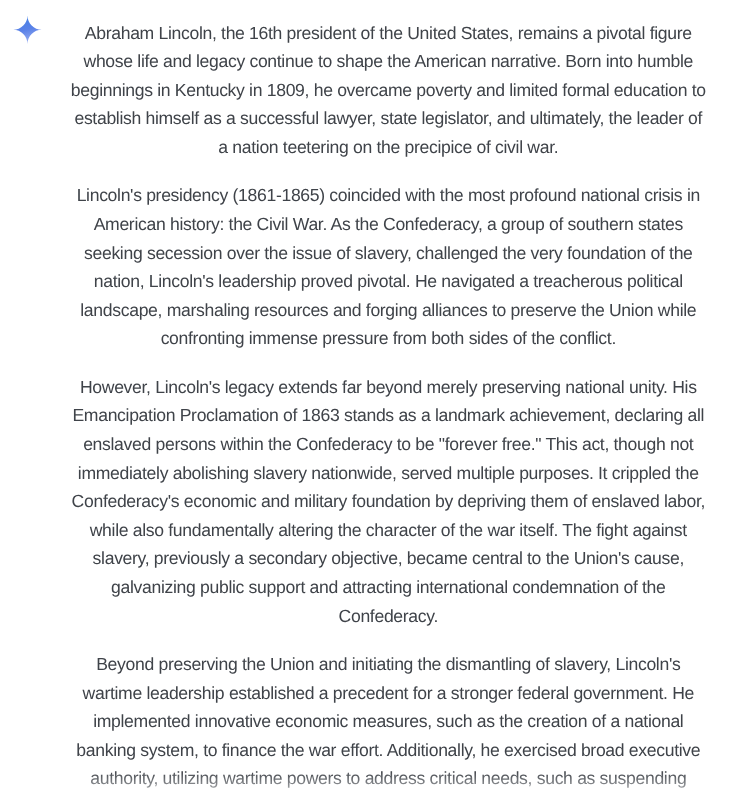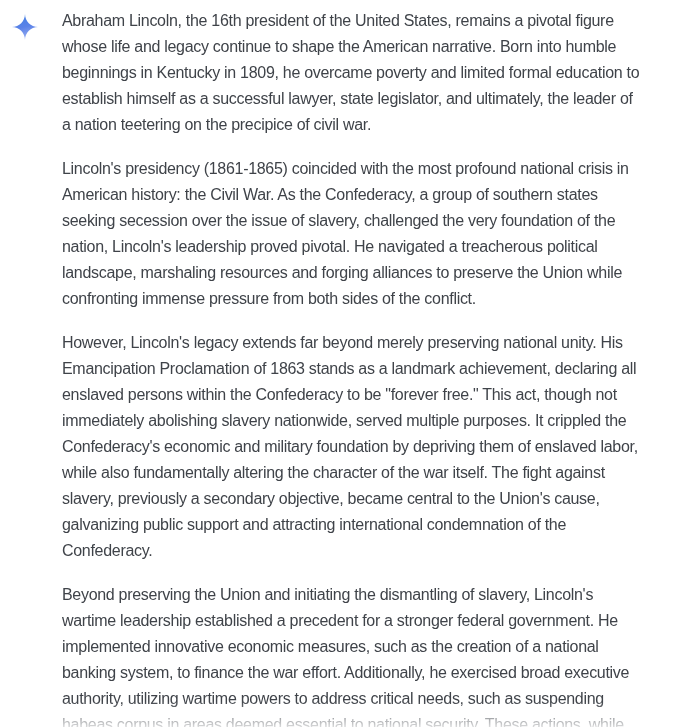--- a/index.html
+++ b/index.html
@@ -35,21 +35,22 @@
   .content {
     flex: 0 0 auto;
     width: 582px;
     color: #3f4349;
     font-size: 16px;
     line-height: 26px;
     letter-spacing: -0.3px;
     font-weight: 400;
   }
   .content p {
-    margin: 2px 0 18px 0;
+    margin: 12px 0 18px 0;
+    text-align: center;
   }
   .content p:last-child {
     margin-bottom: 0;
   }
   .bottom-fade {
     position: absolute;
     left: 0;
     right: 0;
     bottom: 0;
     height: 26px;

